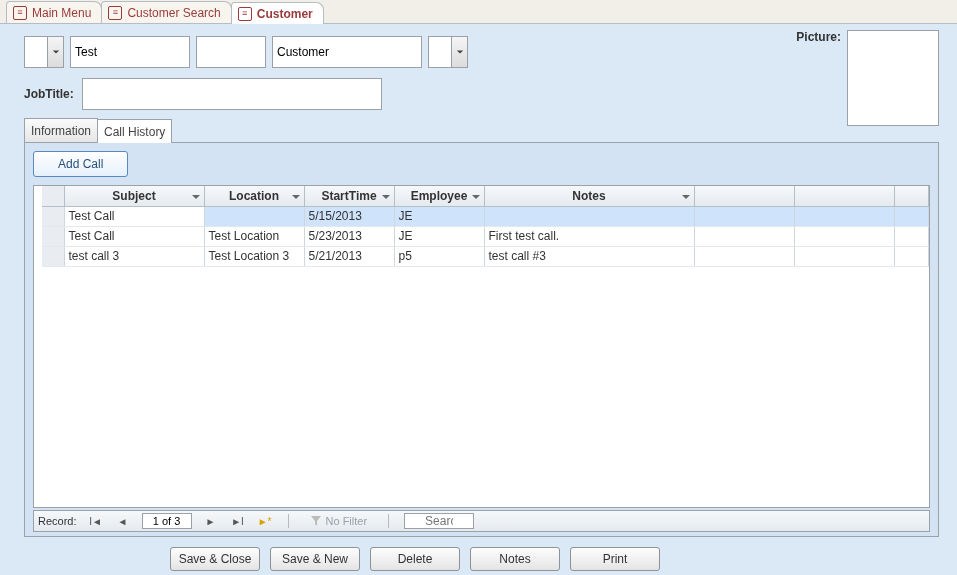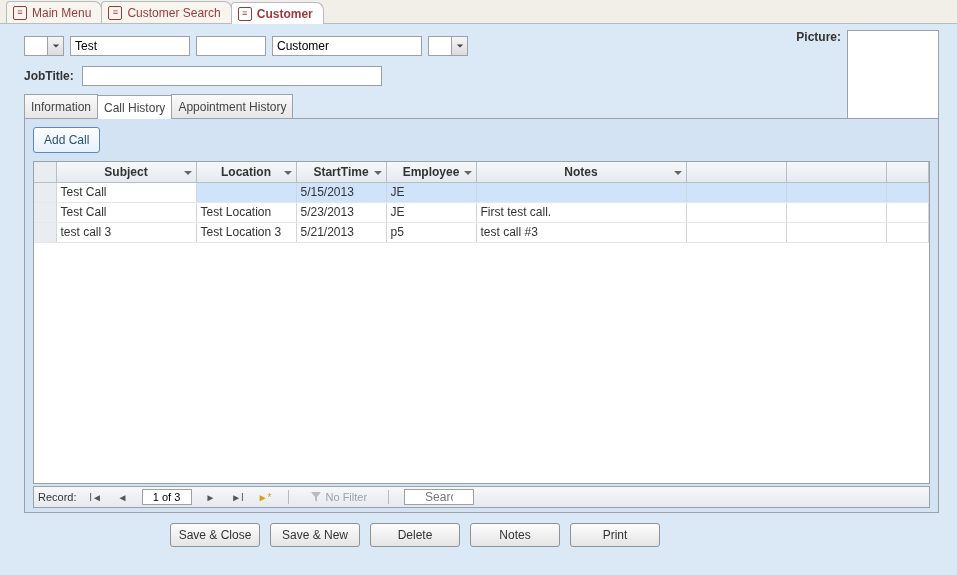--- a/index.html
+++ b/index.html
@@ -56,21 +56,21 @@
     position: relative;
     padding: 12px 18px 6px 24px;
     background: #dbe8f5;
   }
   .header-row {
     display: flex;
     align-items: center;
     gap: 6px;
   }
   .combo, .txt {
-    height: 20px;
+    height: 32px;
     border: 1px solid #9ba1a8;
     background: #fff;
     font-size: 12px;
   }
   .combo {
     display: inline-flex; align-items: center;
     position: relative;
     padding: 0 16px 0 4px;
   }
   .combo .caret {
@@ -130,40 +130,41 @@
   }
   .tab-page {
     border: 1px solid #9ba1a8;
     background: #d4e3f3;
     padding: 8px 8px 4px 8px;
     height: 395px;
     position: relative;
   }
   .add-call-btn {
     height: 26px;
-    padding: 0 10px;
+    padding: 0 24px;
     background: linear-gradient(#ffffff,#e6f0fb);
     border: 1px solid #5a89bd;
     border-radius: 3px;
     color: #27527a;
     cursor: pointer;
     font-size: 12px;
   }
   
   .grid-wrap {
     position: absolute;
     left: 8px; right: 8px; top: 42px; bottom: 28px;
     background: #fff;
     border: 1px solid #9ba1a8;
     display: flex;
     flex-direction: column;
   }
   .grid-body {
     flex: 1;
     overflow: auto;
+    padding-left: 8px;
   }
   table.grid {
     border-collapse: collapse;
     width: 100%;
     table-layout: fixed;
   }
   table.grid th, table.grid td {
     border-right: 1px solid #d0d6dd;
     border-bottom: 1px solid #e4e8ec;
     font-size: 12px;
@@ -301,23 +302,20 @@
   </div>
 </div>
 
 <div class="tab-control">
   <div class="inner-tabs">
     <div class="inner-tab">
         <span>Information</span>
       </div>
     <div class="inner-tab active">
         <span>Call History</span>
-      </div>
-    <div class="inner-tab">
-        <span>Appointment History</span>
       </div>
   </div>
 
   <div class="tab-page">
     <button class="add-call-btn">Add Call</button>
 
     <div class="grid-wrap">
       <div class="grid-body">
         <table class="grid">
           <colgroup>

